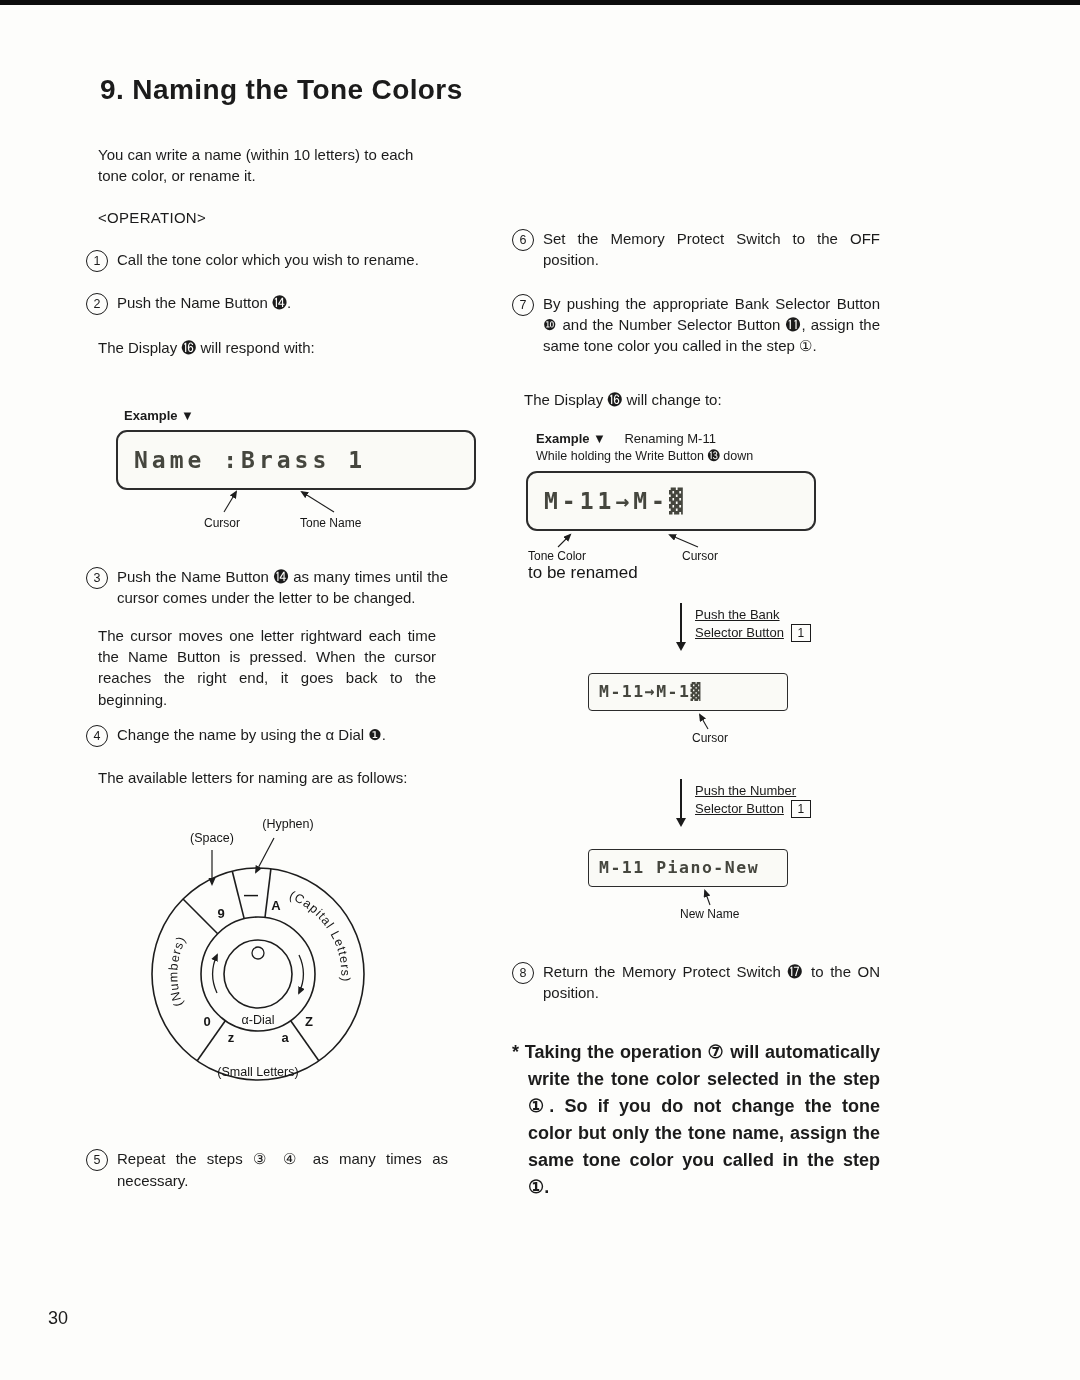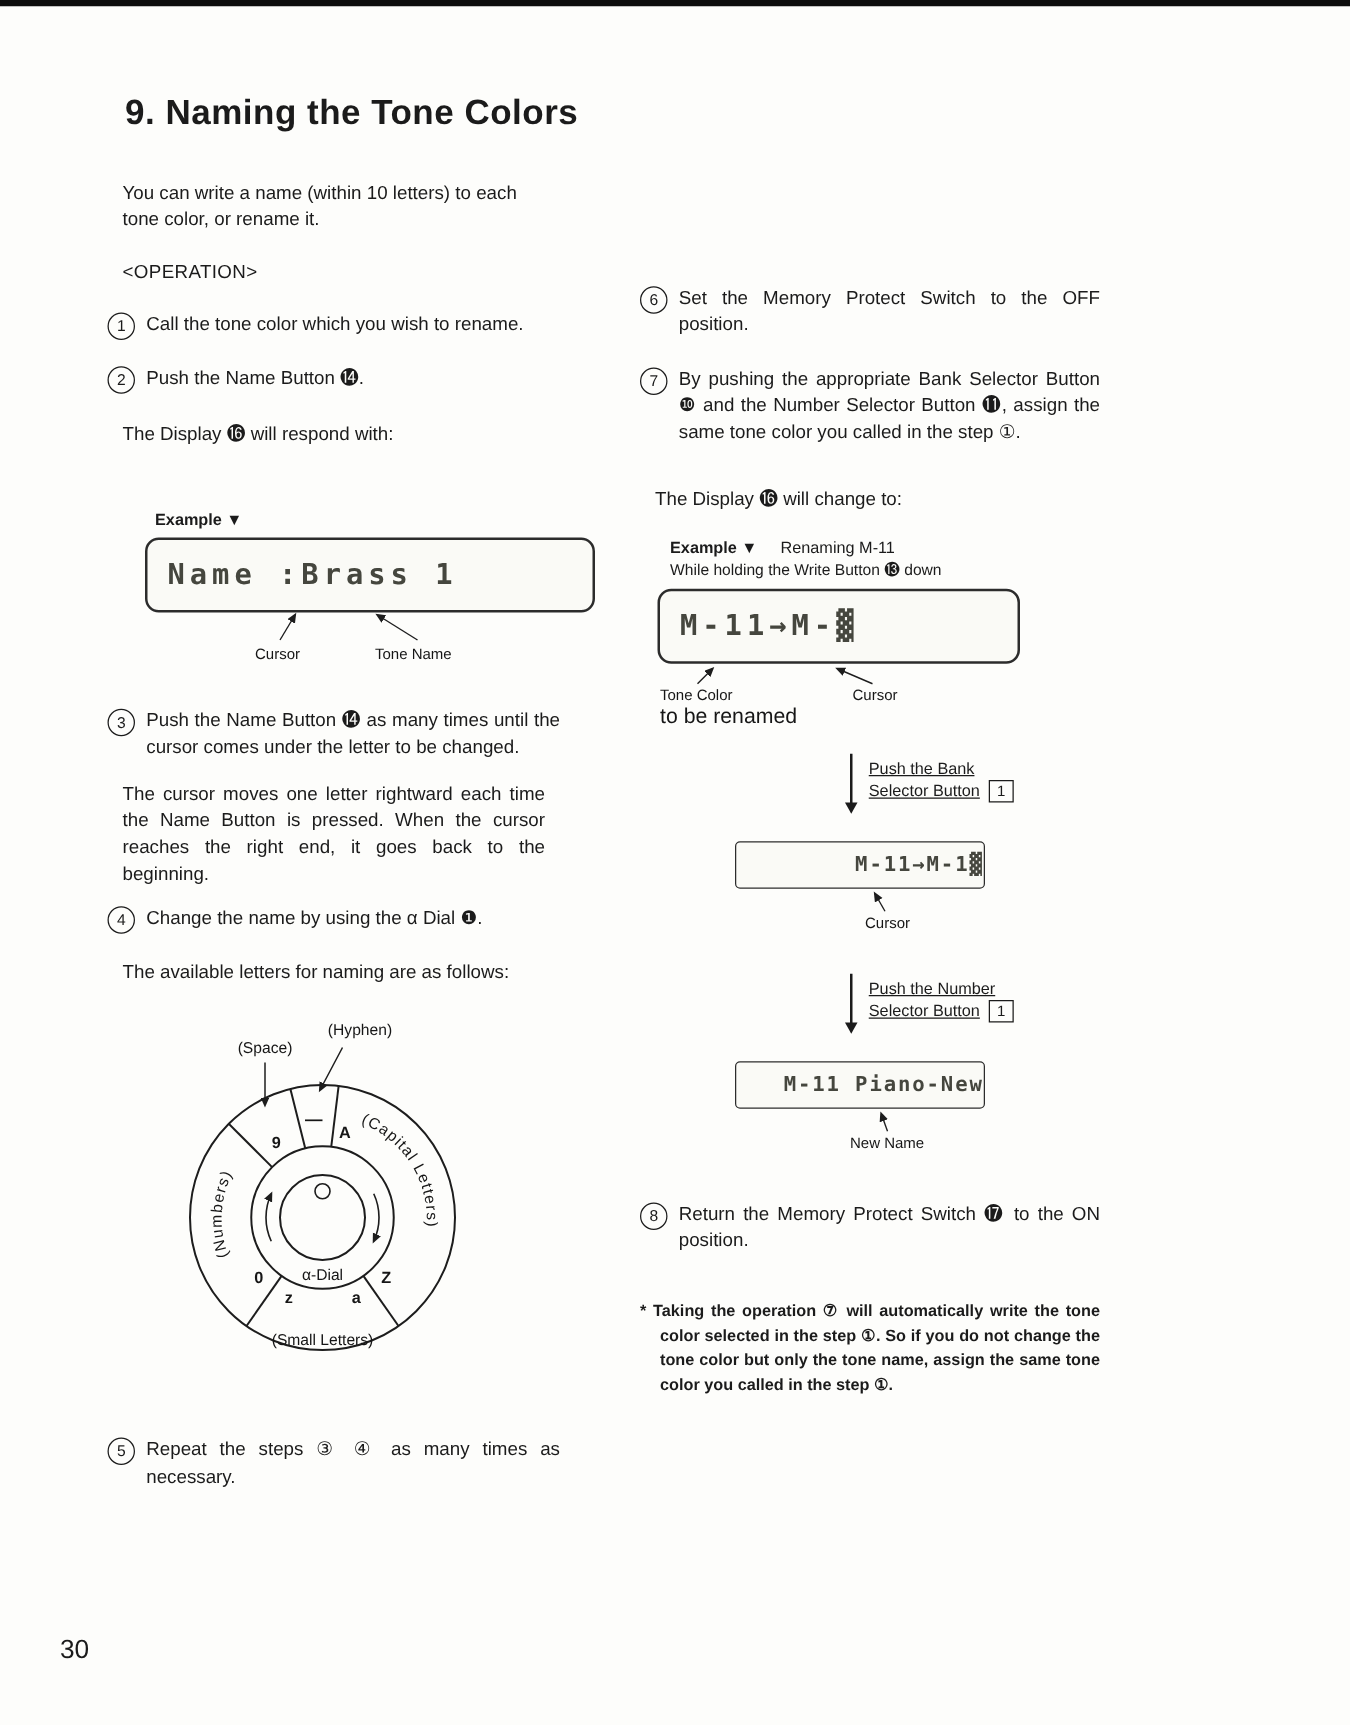--- a/index.html
+++ b/index.html
@@ -31,33 +31,33 @@
   .fig1{height:132px;margin:50px 0 26px 0;}
   .fig1 .ex{position:absolute;left:38px;top:0;}
   .fig1 .lcd{position:absolute;left:30px;top:22px;}
   .fig2{height:150px;margin-bottom:22px;}
   .fig2 .exline1{position:absolute;left:24px;top:0;}
   .fig2 .exline2{position:absolute;left:24px;top:20px;}
   .fig2 .lcd{position:absolute;left:14px;top:42px;}
   .fig34{height:84px;}
   .fig3{margin-bottom:20px;}
   .fig4{margin-bottom:28px;}
-  .fig34 .lcd{position:absolute;left:76px;top:0;justify-content:flex-end;}
+  .fig34 .lcd{position:absolute;left:76px;top:0;}
   .figlabel{position:absolute;font-size:12px;color:#161616;white-space:nowrap;}
   .conn{position:absolute;left:0;top:0;pointer-events:none;}
   .arrowblock{display:flex;margin-left:168px;height:62px;margin-bottom:10px;text-decoration:underline;}
   .varrow{width:0;border-left:2px solid #1b1b1b;height:44px;position:relative;margin-top:2px;}
   .varrow::after{content:'';position:absolute;left:-6px;bottom:-9px;border:5px solid transparent;border-top:9px solid #1b1b1b;}
   .arrowtext{margin-left:13px;font-size:13px;line-height:1.3;padding-top:6px;}
   .keybox{display:inline-block;min-width:14px;height:16px;border:1.2px solid #1b1b1b;font-size:12px;
           line-height:16px;text-align:center;padding:0 2px;margin-left:7px;}
   .dialwrap{margin:24px 0 0 14px;}
-  .note{font-size:13px;font-weight:bold;line-height:1.5;text-align:justify;
+  .note{font-size:18px;font-weight:bold;line-height:1.5;text-align:justify;
         padding-left:16px;text-indent:-16px;margin:0;}
-  .pagenum{position:absolute;left:48px;top:1308px;font-size:21px;}
+  .pagenum{position:absolute;left:48px;top:1308px;font-size:18px;}
   svg text{font-family:"Liberation Sans", sans-serif;}
 </style>
 </head>
 <body>
 
 <svg width="0" height="0" style="position:absolute">
   <defs>
     <marker id="ah" markerWidth="9" markerHeight="8" refX="6" refY="3.5" orient="auto" markerUnits="userSpaceOnUse">
       <path d="M0,0 L8,3.5 L0,7 Z" fill="#1d1d1d"></path>
     </marker>

